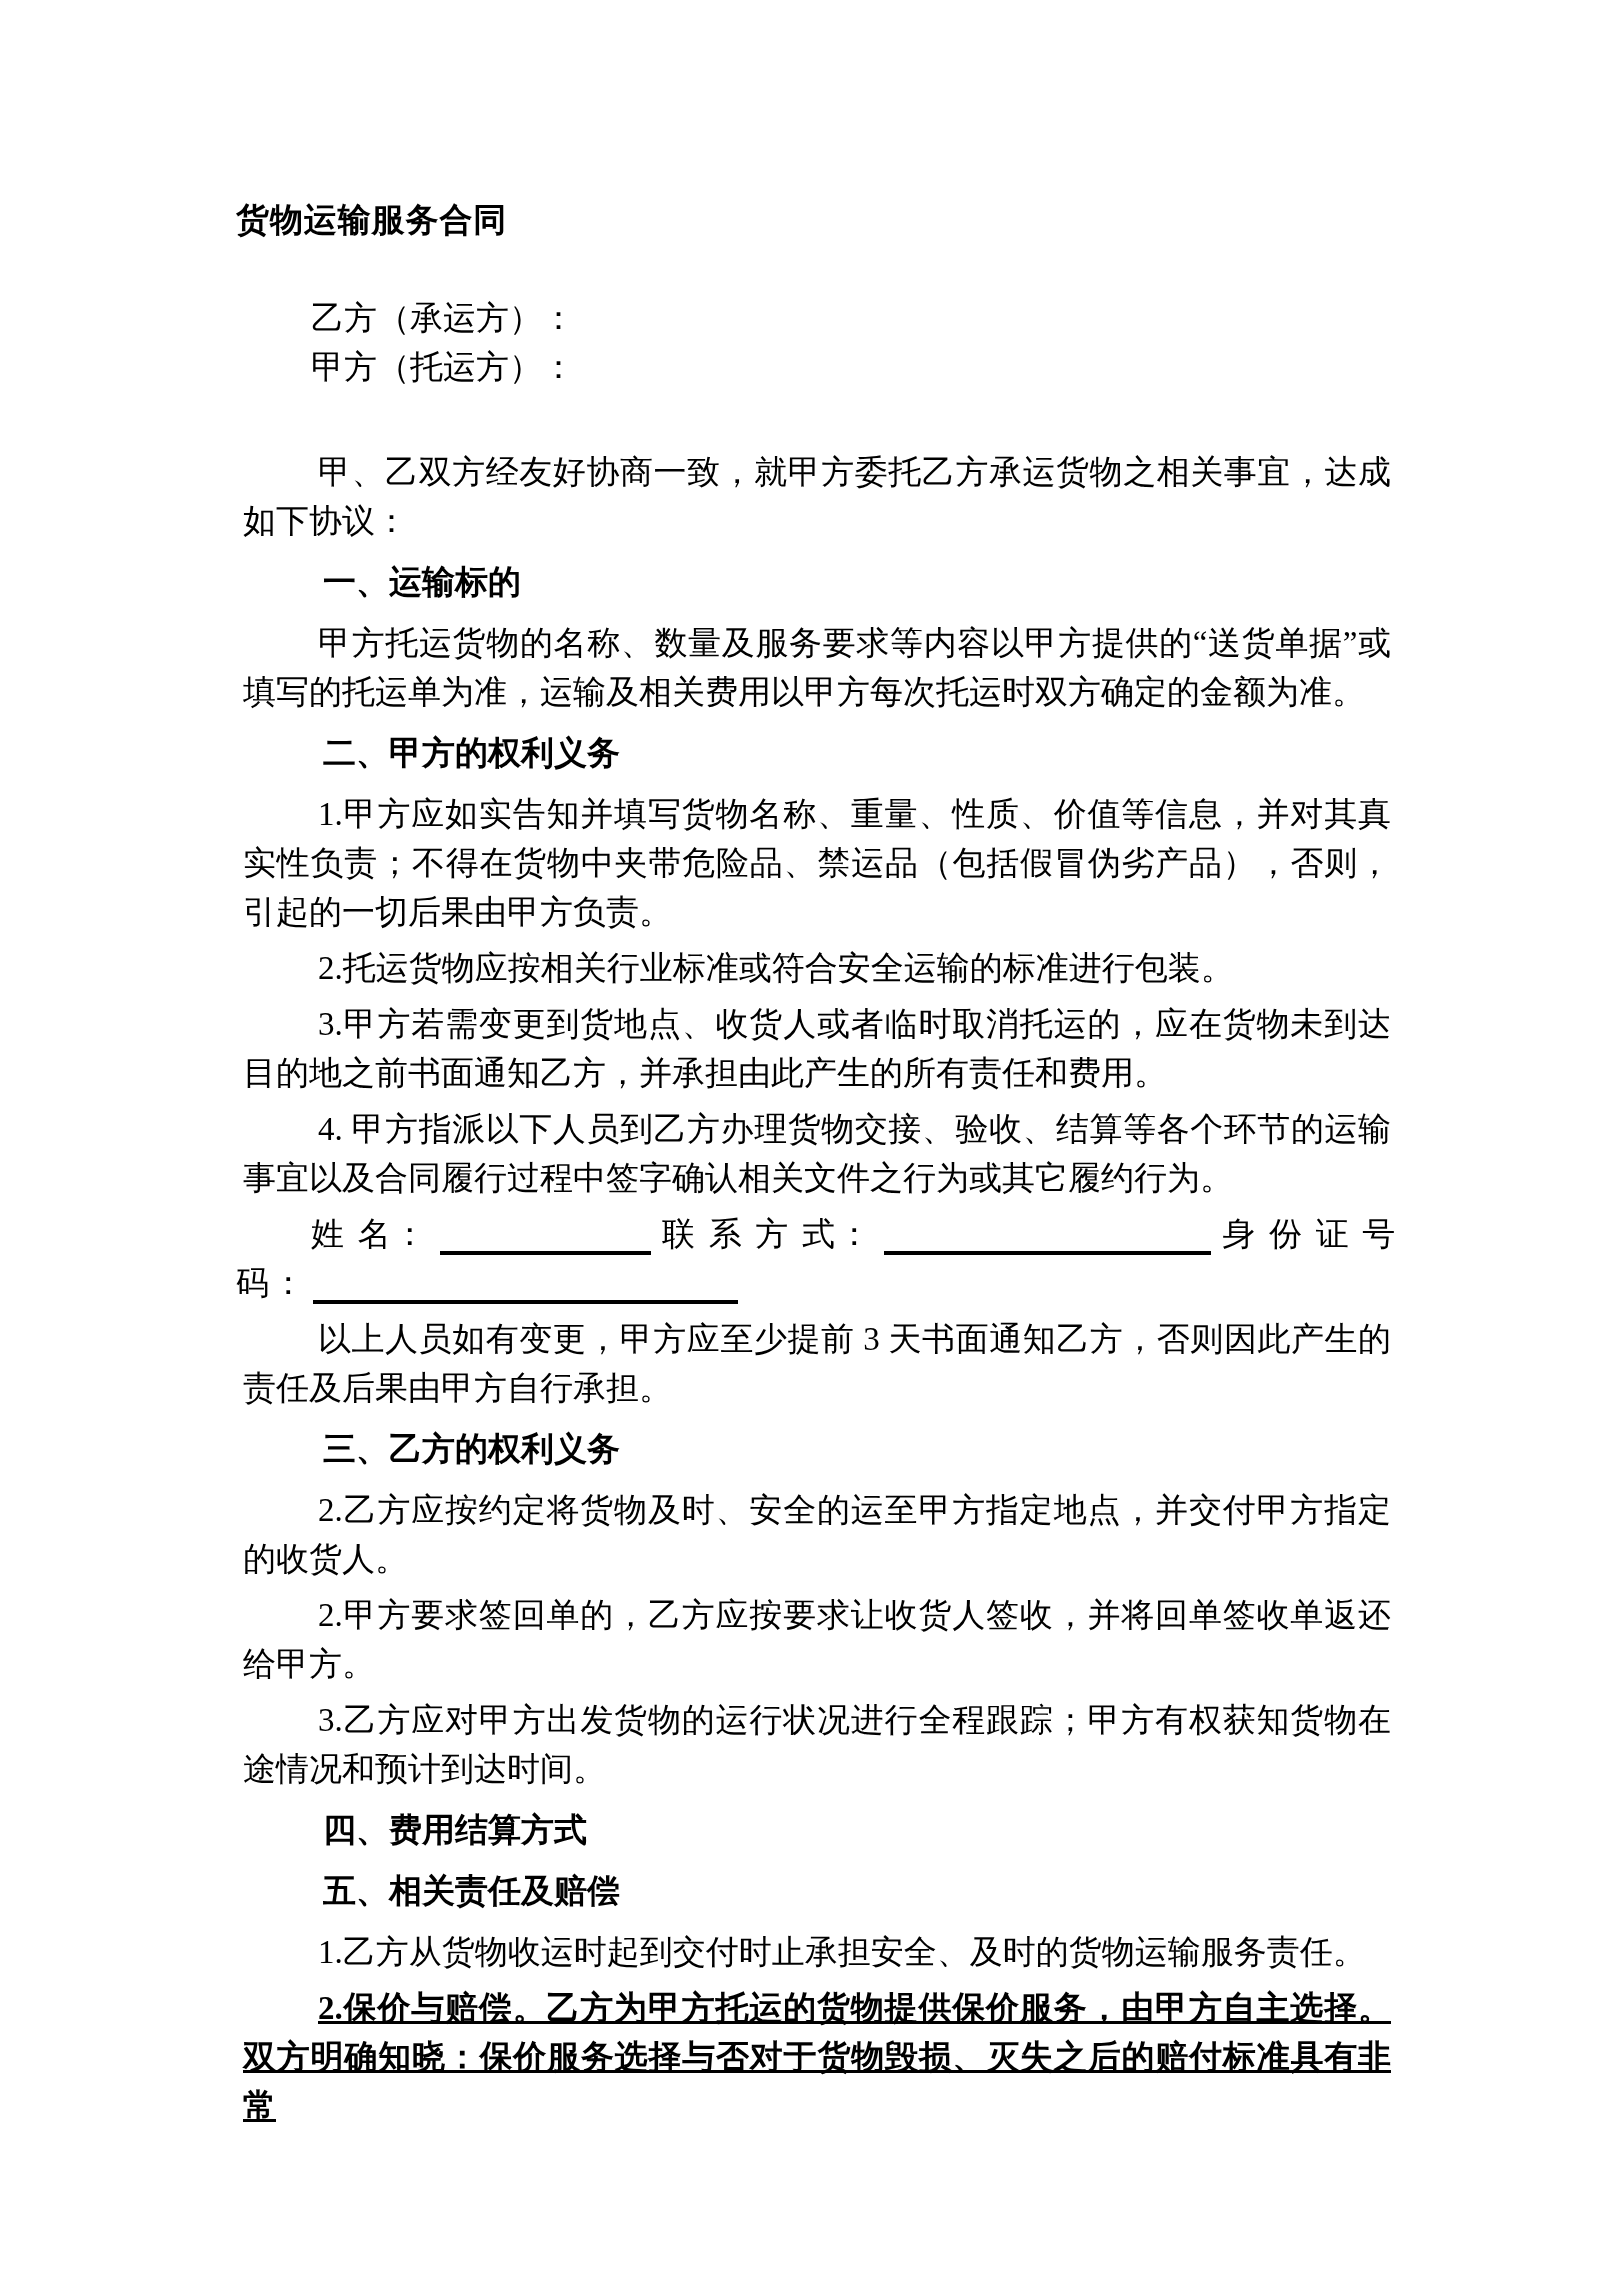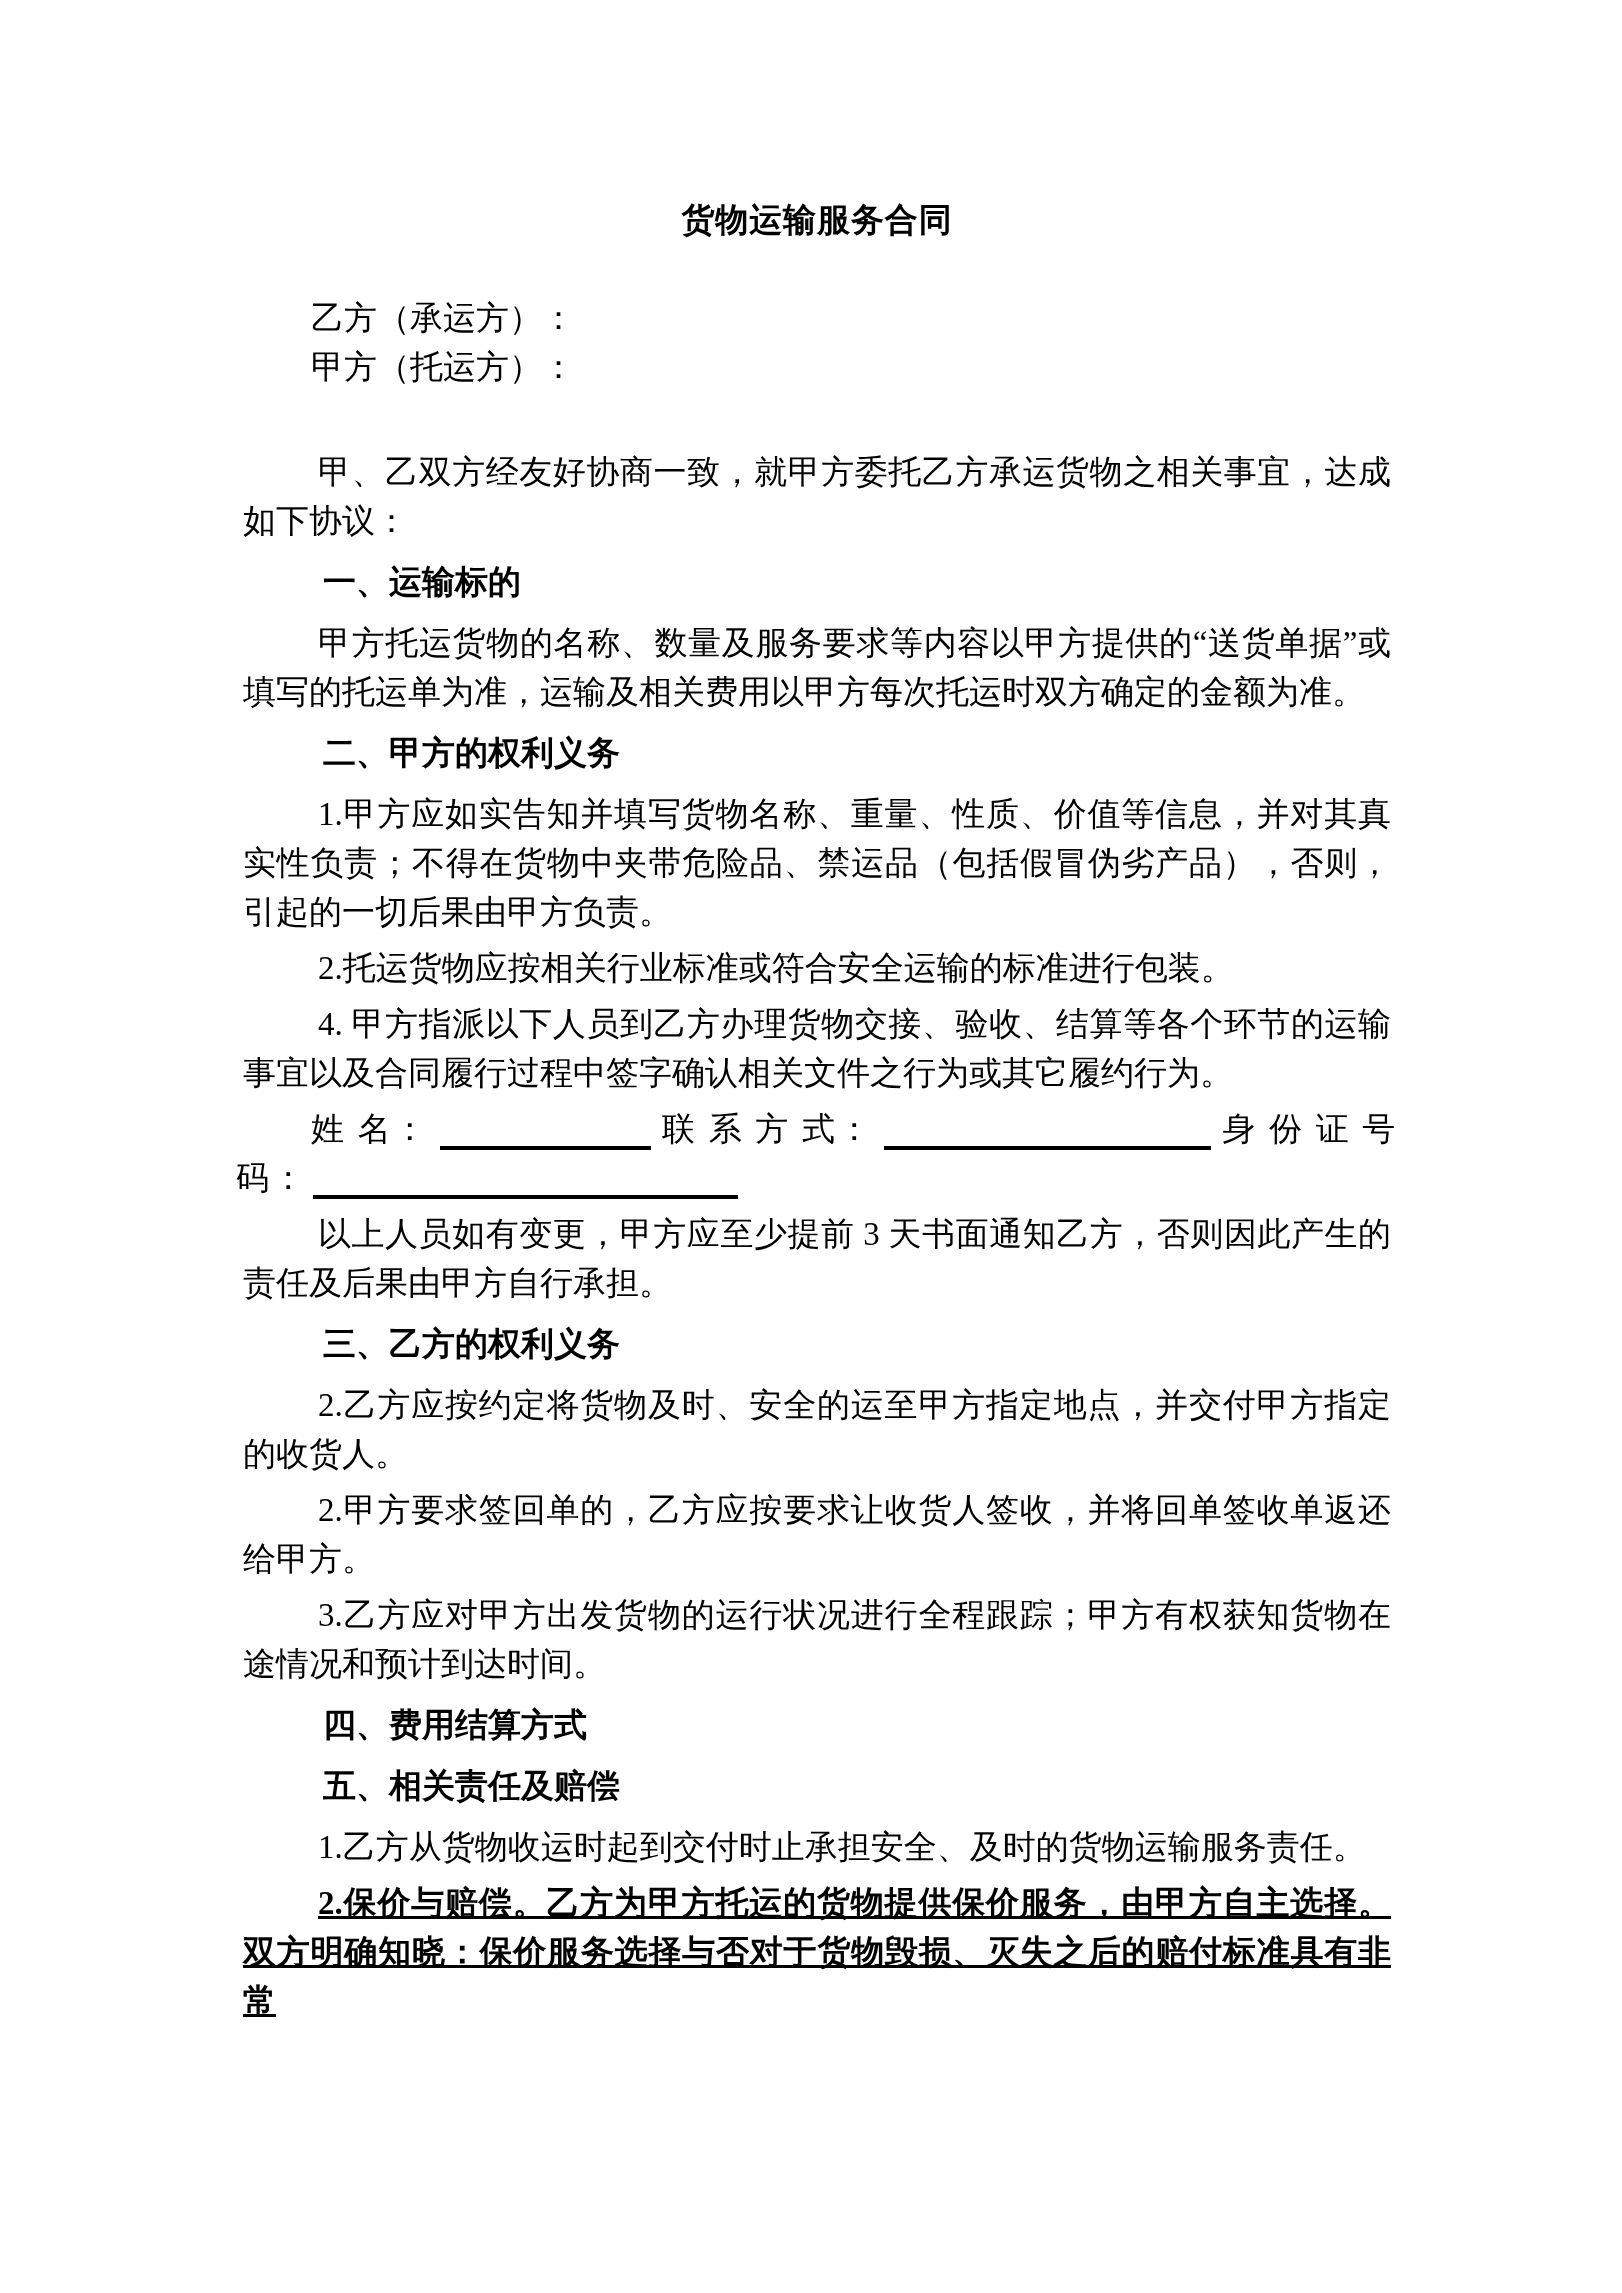--- a/index.html
+++ b/index.html
@@ -14,21 +14,21 @@
     background: #ffffff;
     box-sizing: border-box;
     padding: 196px 225px 0 236px;
     font-family: "Liberation Serif", "DejaVu Serif", serif;
     font-size: 33px;
     line-height: 49px;
     color: #000000;
     overflow: hidden;
   }
   .doc-title {
-    text-align: center;
+    text-align: left;
     font-weight: bold;
     letter-spacing: 0.9px;
   }
   .blank-line { height: 49px; }
   .party-line {
     text-indent: 75px;
   }
   .para {
     margin: 7px;
     text-align: justify;
@@ -91,20 +91,21 @@
   <div class="blank-line"></div>
 
   <p class="para">甲、乙双方经友好协商一致，就甲方委托乙方承运货物之相关事宜，达成如下协议：</p>
 
   <p class="heading">一、运输标的</p>
   <p class="para">甲方托运货物的名称、数量及服务要求等内容以甲方提供的“送货单据”或填写的托运单为准，运输及相关费用以甲方每次托运时双方确定的金额为准。</p>
 
   <p class="heading">二、甲方的权利义务</p>
   <p class="para">1.甲方应如实告知并填写货物名称、重量、性质、价值等信息，并对其真实性负责；不得在货物中夹带危险品、禁运品（包括假冒伪劣产品），否则，引起的一切后果由甲方负责。</p>
   <p class="para">2.托运货物应按相关行业标准或符合安全运输的标准进行包装。</p>
+  <p class="para">3.甲方若需变更到货地点、收货人或者临时取消托运的，应在货物未到达目的地之前书面通知乙方，并承担由此产生的所有责任和费用。</p>
   <p class="para">4. 甲方指派以下人员到乙方办理货物交接、验收、结算等各个环节的运输事宜以及合同履行过程中签字确认相关文件之行为或其它履约行为。</p>
 
   <div class="fields-row">
     <span class="flabel">姓 名：</span>
     <span class="blank grow-1"></span>
     <span class="flabel">联 系 方 式：</span>
     <span class="blank grow-2"></span>
     <span class="flabel">身 份 证 号</span>
   </div>
   <div class="fields-row2">

